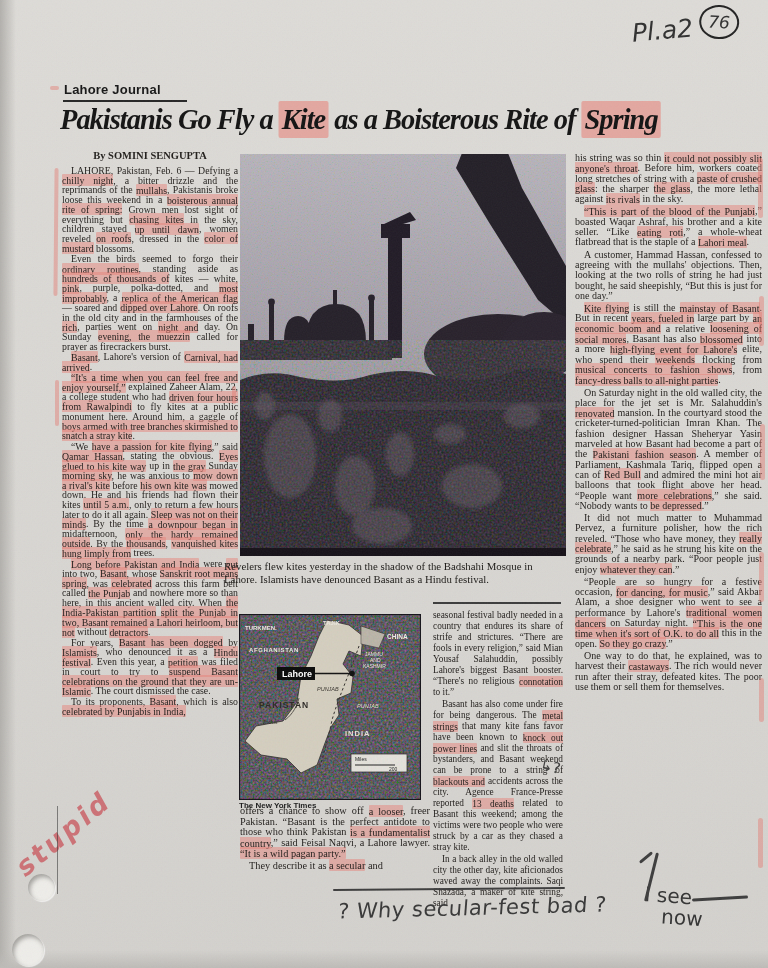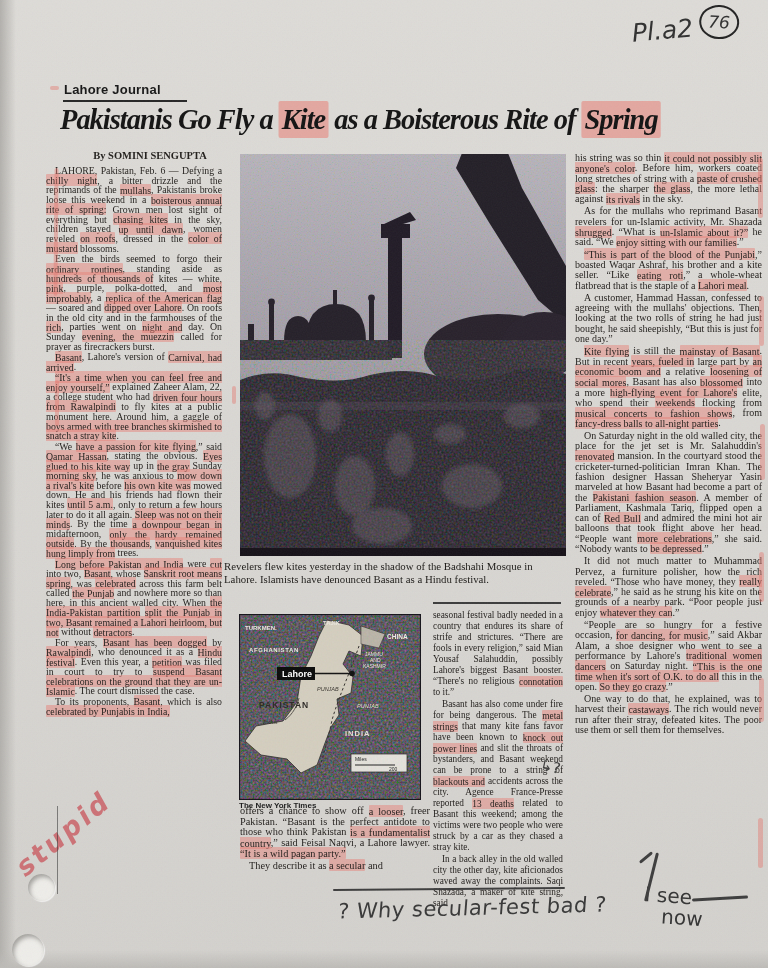--- a/index.html
+++ b/index.html
@@ -19,21 +19,21 @@
   #headline{left:60px;top:103px;width:706px;white-space:nowrap;
             font-family:"Liberation Serif",serif;font-style:italic;font-weight:bold;
             font-size:29px;letter-spacing:-1px;color:#131313;
             transform:scaleX(.98);transform-origin:left top;}
   #headline mark{background:rgba(233,126,116,.55);padding:2px 3px 3px;border-radius:2px;}
   #byline{left:62px;top:150px;width:176px;text-align:center;font-weight:bold;font-size:10.5px;}
 
   
   .para{font-size:9.8px;line-height:9.7px;text-align:justify;text-indent:9px;margin:0 0 1px 0;
         color:#1f1c19;}
-  #col1{left:46px;top:166px;width:176px;}
+  #col1{left:62px;top:166px;width:176px;}
   #midleft{left:240px;top:806px;width:190px;}
   #midleft .para{font-size:10.3px;line-height:10.7px;}
   #midright{left:433px;top:610px;width:130px;}
   #midright .para{font-size:9.3px;line-height:11px;}
   #col3{left:575px;top:153px;width:187px;}
   #col3 .para{font-size:10px;line-height:10.3px;margin-bottom:2px;}
   .cont > p:first-child{text-indent:0;}
   mark{background:rgba(231,128,120,.48);color:inherit;padding:.5px 0;border-radius:1px;}
 
   
@@ -91,35 +91,34 @@
   <div class="abs" id="headline">Pakistanis Go Fly a <mark>Kite</mark> as a Boisterous Rite of <mark>Spring</mark></div>
   <div class="abs" id="byline">By SOMINI SENGUPTA</div>
 
   <div class="abs" id="col1">
       <p class="para">LAHORE, Pakistan, Feb. 6 — Defying a <mark>chilly night</mark>, a bitter drizzle and the reprimands of the <mark>mullahs</mark>, Pakistanis broke loose this weekend in a <mark>boisterous annual rite of spring:</mark> Grown men lost sight of everything but <mark>chasing kites</mark> in the sky, children stayed <mark>up until dawn</mark>, women reveled <mark>on roofs</mark>, dressed in the <mark>color of mustard</mark> blossoms.</p>
       <p class="para">Even the birds seemed to forgo their <mark>ordinary routines</mark>, standing aside as <mark>hundreds of thousands of</mark> kites — white, <mark>pink</mark>, purple, polka-dotted, and <mark>most improbably</mark>, a <mark>replica of the American flag</mark> — soared and <mark>dipped over Lahore</mark>. On roofs in the old city and in the farmhouses of the <mark>rich</mark>, parties went on <mark>night and</mark> day. On Sunday <mark>evening, the muezzin</mark> called for prayer as firecrackers burst.</p>
       <p class="para"><mark>Basant</mark>, Lahore's version of <mark>Carnival, had arrived</mark>.</p>
       <p class="para"><mark>“It's a time when you can feel free and enjoy yourself,”</mark> explained Zaheer Alam, 22, a college student who had <mark>driven four hours from Rawalpindi</mark> to fly kites at a public monument here. Around him, a gaggle of <mark>boys armed with tree branches skirmished to snatch a stray kite</mark>.</p>
       <p class="para">“We <mark>have a passion for kite flying</mark>,” said <mark>Qamar Hassan</mark>, stating the obvious. <mark>Eyes glued to his kite way</mark> up in <mark>the gray</mark> Sunday <mark>morning sky</mark>, he was anxious to <mark>mow down a rival's kite</mark> before <mark>his own kite was</mark> mowed down. He and his friends had flown their kites <mark>until 5 a.m.</mark>, only to return a few hours later to do it all again. <mark>Sleep was not on their minds</mark>. By the time <mark>a downpour began in</mark> midafternoon, <mark>only the hardy remained outside</mark>. By the <mark>thousands</mark>, <mark>vanquished kites hung limply from</mark> trees.</p>
       <p class="para"><mark>Long before Pakistan and India</mark> were <mark>cut</mark> into two, <mark>Basant</mark>, whose <mark>Sanskrit root means spring</mark>, was <mark>celebrated</mark> across this farm belt called <mark>the Punjab</mark> and nowhere more so than here, in this ancient walled city. When <mark>the India-Pakistan partition</mark> <mark>split the Punjab in two, Basant remained a Lahori heirloom, but not</mark> without <mark>detractors</mark>.</p>
-      <p class="para">For years, <mark>Basant has been dogged</mark> by <mark>Rawalpindi</mark>, who denounced it as a <mark>Hindu festival</mark>. Even this year, a <mark>petition</mark> was filed in court to try to <mark>suspend Basant celebrations on the ground that they are un-Islamic</mark>. The court dismissed the case.</p>
+      <p class="para">For years, <mark>Basant has been dogged</mark> by <mark>Islamists</mark>, who denounced it as a <mark>Hindu festival</mark>. Even this year, a <mark>petition</mark> was filed in court to try to <mark>suspend Basant celebrations on the ground that they are un-Islamic</mark>. The court dismissed the case.</p>
       <p class="para">To its proponents, <mark>Basant</mark>, which is also <mark>celebrated by Punjabis in India,</mark></p>
     </div>
   <div class="abs cont" id="midleft">
       <p class="para">offers a chance to show off <mark>a looser</mark>, freer Pakistan. “Basant is the perfect antidote to those who think Pakistan <mark>is a fundamentalist country</mark>,” said Feisal Naqvi, a Lahore lawyer. <mark>“It is a wild pagan party.”</mark></p>
       <p class="para">They describe it as <mark>a secular</mark> and</p>
     </div>
   <div class="abs cont" id="midright">
       <p class="para">seasonal festival badly needed in a country that endures its share of strife and strictures. “There are fools in every religion,” said Mian Yousaf Salahuddin, possibly Lahore's biggest Basant booster. “There's no religious <mark>connotation</mark> to it.”</p>
       <p class="para">Basant has also come under fire for being dangerous. The <mark>metal strings</mark> that many kite fans favor have been known to <mark>knock out power lines</mark> and slit the throats of bystanders, and Basant weekend can be prone to a string of <mark>blackouts and</mark> accidents across the city. Agence France-Presse reported <mark>13 deaths</mark> related to Basant this weekend; among the victims were two people who were struck by a car as they chased a stray kite.</p>
       <p class="para">In a back alley in the old walled city the other day, kite aficionados waved away the complaints. Saqi Shazada, a maker of kite string, said</p>
     </div>
   <div class="abs cont" id="col3">
-      <p class="para">his string was so thin <mark>it could not possibly slit anyone's color</mark>. Before him, workers coated long stretches of string with a <mark>paste of crushed glass</mark>: the sharper <mark>the glass</mark>, the more lethal against <mark>its rivals</mark> in the sky.</p>
-      <p class="para">As for the mullahs who reprimand Basant revelers for un-Islamic activity, Mr. Shazada <mark>shrugged</mark>. “What is <mark>un-Islamic about it?”</mark> he said. “We <mark>enjoy sitting with our families</mark>.”</p>
+      <p class="para">his string was so thin <mark>it could not possibly slit anyone's throat</mark>. Before him, workers coated long stretches of string with a <mark>paste of crushed glass</mark>: the sharper <mark>the glass</mark>, the more lethal against <mark>its rivals</mark> in the sky.</p>
       <p class="para"><mark>“This is part of the blood of the Punjabi</mark>,” boasted Waqar Ashraf, his brother and a kite seller. “Like <mark>eating roti</mark>,” a whole-wheat flatbread that is the staple of a <mark>Lahori meal</mark>.</p>
       <p class="para">A customer, Hammad Hassan, confessed to agreeing with the mullahs' objections. Then, looking at the two rolls of string he had just bought, he said sheepishly, “But this is just for one day.”</p>
       <p class="para"><mark>Kite flying</mark> is still the <mark>mainstay of Basant</mark>. But in recent <mark>years, fueled in</mark> large part by <mark>an economic boom and</mark> a relative <mark>loosening of social mores</mark>, Basant has also <mark>blossomed</mark> into a more <mark>high-flying event for Lahore's</mark> elite, who spend their <mark>weekends</mark> flocking from <mark>musical concerts to fashion shows</mark>, from <mark>fancy-dress balls to all-night parties</mark>.</p>
       <p class="para">On Saturday night in the old walled city, the place for the jet set is Mr. Salahuddin's <mark>renovated</mark> mansion. In the courtyard stood the cricketer-turned-politician Imran Khan. The fashion designer Hassan Sheheryar Yasin marveled at how Basant had become a part of the <mark>Pakistani fashion season</mark>. A member of Parliament, Kashmala Tariq, flipped open a can of <mark>Red Bull</mark> and admired the mini hot air balloons that took flight above her head. “People want <mark>more celebrations</mark>,” she said. “Nobody wants to <mark>be depressed</mark>.”</p>
       <p class="para">It did not much matter to Muhammad Pervez, a furniture polisher, how the rich reveled. “Those who have money, they <mark>really celebrate</mark>,” he said as he strung his kite on the grounds of a nearby park. “Poor people just enjoy <mark>whatever they can</mark>.”</p>
       <p class="para">“People are so hungry for a festive occasion, <mark>for dancing, for music</mark>,” said Akbar Alam, a shoe designer who went to see a performance by Lahore's <mark>traditional women dancers</mark> on Saturday night. <mark>“This is the one time when it's sort of O.K. to do all</mark> this in the open. <mark>So they go crazy</mark>.”</p>
       <p class="para">One way to do that, he explained, was to harvest their <mark>castaways</mark>. The rich would never run after their stray, defeated kites. The poor use them or sell them for themselves.</p>
     </div>
   <div class="abs" id="mid-rule"></div>
 

